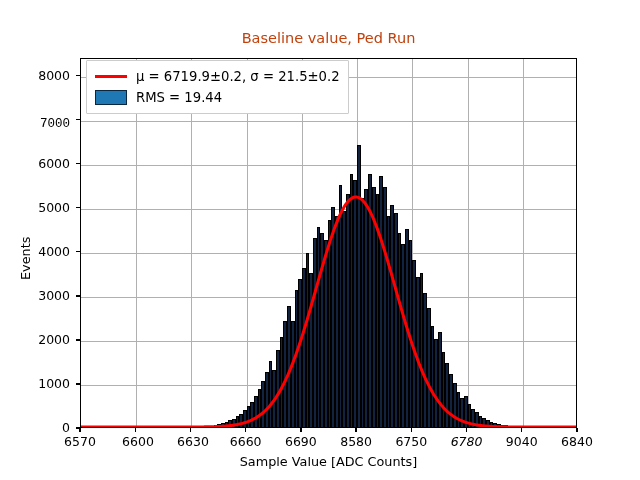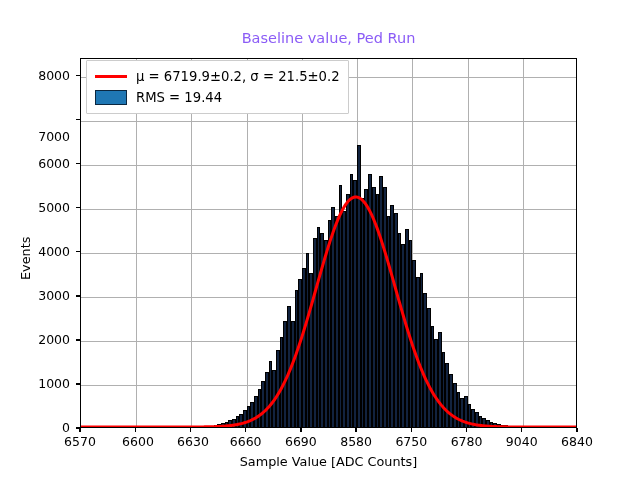--- a/index.html
+++ b/index.html
@@ -8,21 +8,21 @@
     background:#ffffff;
     font-family:"DejaVu Sans","Liberation Sans",sans-serif;
     overflow:hidden;
     position:relative;
   }
   #figure{position:absolute;left:0;top:0;width:640px;height:480px;background:#ffffff;}
 
   
   #chart-title{
     position:absolute;left:80px;top:30px;width:497px;
-    text-align:center;font-size:14.5px;color:#8b5cf6;
+    text-align:center;font-size:14.5px;color:#c2410c;
     letter-spacing:0px;
   }
 
   
   #plot-area{
     position:absolute;left:80px;top:58px;width:497px;height:370px;
     border:1.3px solid #000;
     box-sizing:border-box;
     background:#ffffff;
     overflow:hidden;
@@ -220,41 +220,41 @@
       <div class="xtick-label" style="left: 158px;">6630</div>
       <div class="xtick-mark" style="left: 245.017px;"></div>
       <div class="xtick-label" style="left: 210.667px;">6660</div>
       <div class="xtick-mark" style="left: 300.239px;"></div>
       <div class="xtick-label" style="left: 265.889px;">6690</div>
       <div class="xtick-mark" style="left: 355.461px;"></div>
       <div class="xtick-label" style="left: 321.111px;">8580</div>
       <div class="xtick-mark" style="left: 410.683px;"></div>
       <div class="xtick-label" style="left: 376.333px;">6750</div>
       <div class="xtick-mark" style="left: 465.906px;"></div>
-      <div class="xtick-label" style="left: 431.556px;">6780</div>
+      <div class="xtick-label" style="left: 431.556px; font-style: italic;">6780</div>
       <div class="xtick-mark" style="left: 521.128px;"></div>
       <div class="xtick-label" style="left: 486.778px;">9040</div>
       <div class="xtick-mark" style="left: 576.35px;"></div>
       <div class="xtick-label" style="left: 542px;">6840</div>
       <div class="ytick-mark" style="top: 427.35px;"></div>
       <div class="ytick-label" style="top: 420px;">0</div>
       <div class="ytick-mark" style="top: 383.302px;"></div>
       <div class="ytick-label" style="top: 375.952px;">1000</div>
       <div class="ytick-mark" style="top: 339.255px;"></div>
       <div class="ytick-label" style="top: 331.905px;">2000</div>
       <div class="ytick-mark" style="top: 295.207px;"></div>
       <div class="ytick-label" style="top: 287.857px;">3000</div>
       <div class="ytick-mark" style="top: 251.16px;"></div>
       <div class="ytick-label" style="top: 243.81px;">4000</div>
       <div class="ytick-mark" style="top: 207.112px;"></div>
       <div class="ytick-label" style="top: 199.762px;">5000</div>
       <div class="ytick-mark" style="top: 163.064px;"></div>
       <div class="ytick-label" style="top: 155.714px;">6000</div>
       <div class="ytick-mark" style="top: 119.017px;"></div>
-      <div class="ytick-label" style="top: 129px;">7000</div>
+      <div class="ytick-label" style="top: 117px; font-family: Liberation Mono, monospace;">7000</div>
       <div class="ytick-mark" style="top: 74.969px;"></div>
       <div class="ytick-label" style="top: 67.619px;">8000</div>
     </div>
 
   <div id="xlabel">Sample Value [ADC Counts]</div>
   <div id="ylabel">Events</div>
 
   <div id="legend">
     <div class="legend-row">
       <span class="legend-handle">

